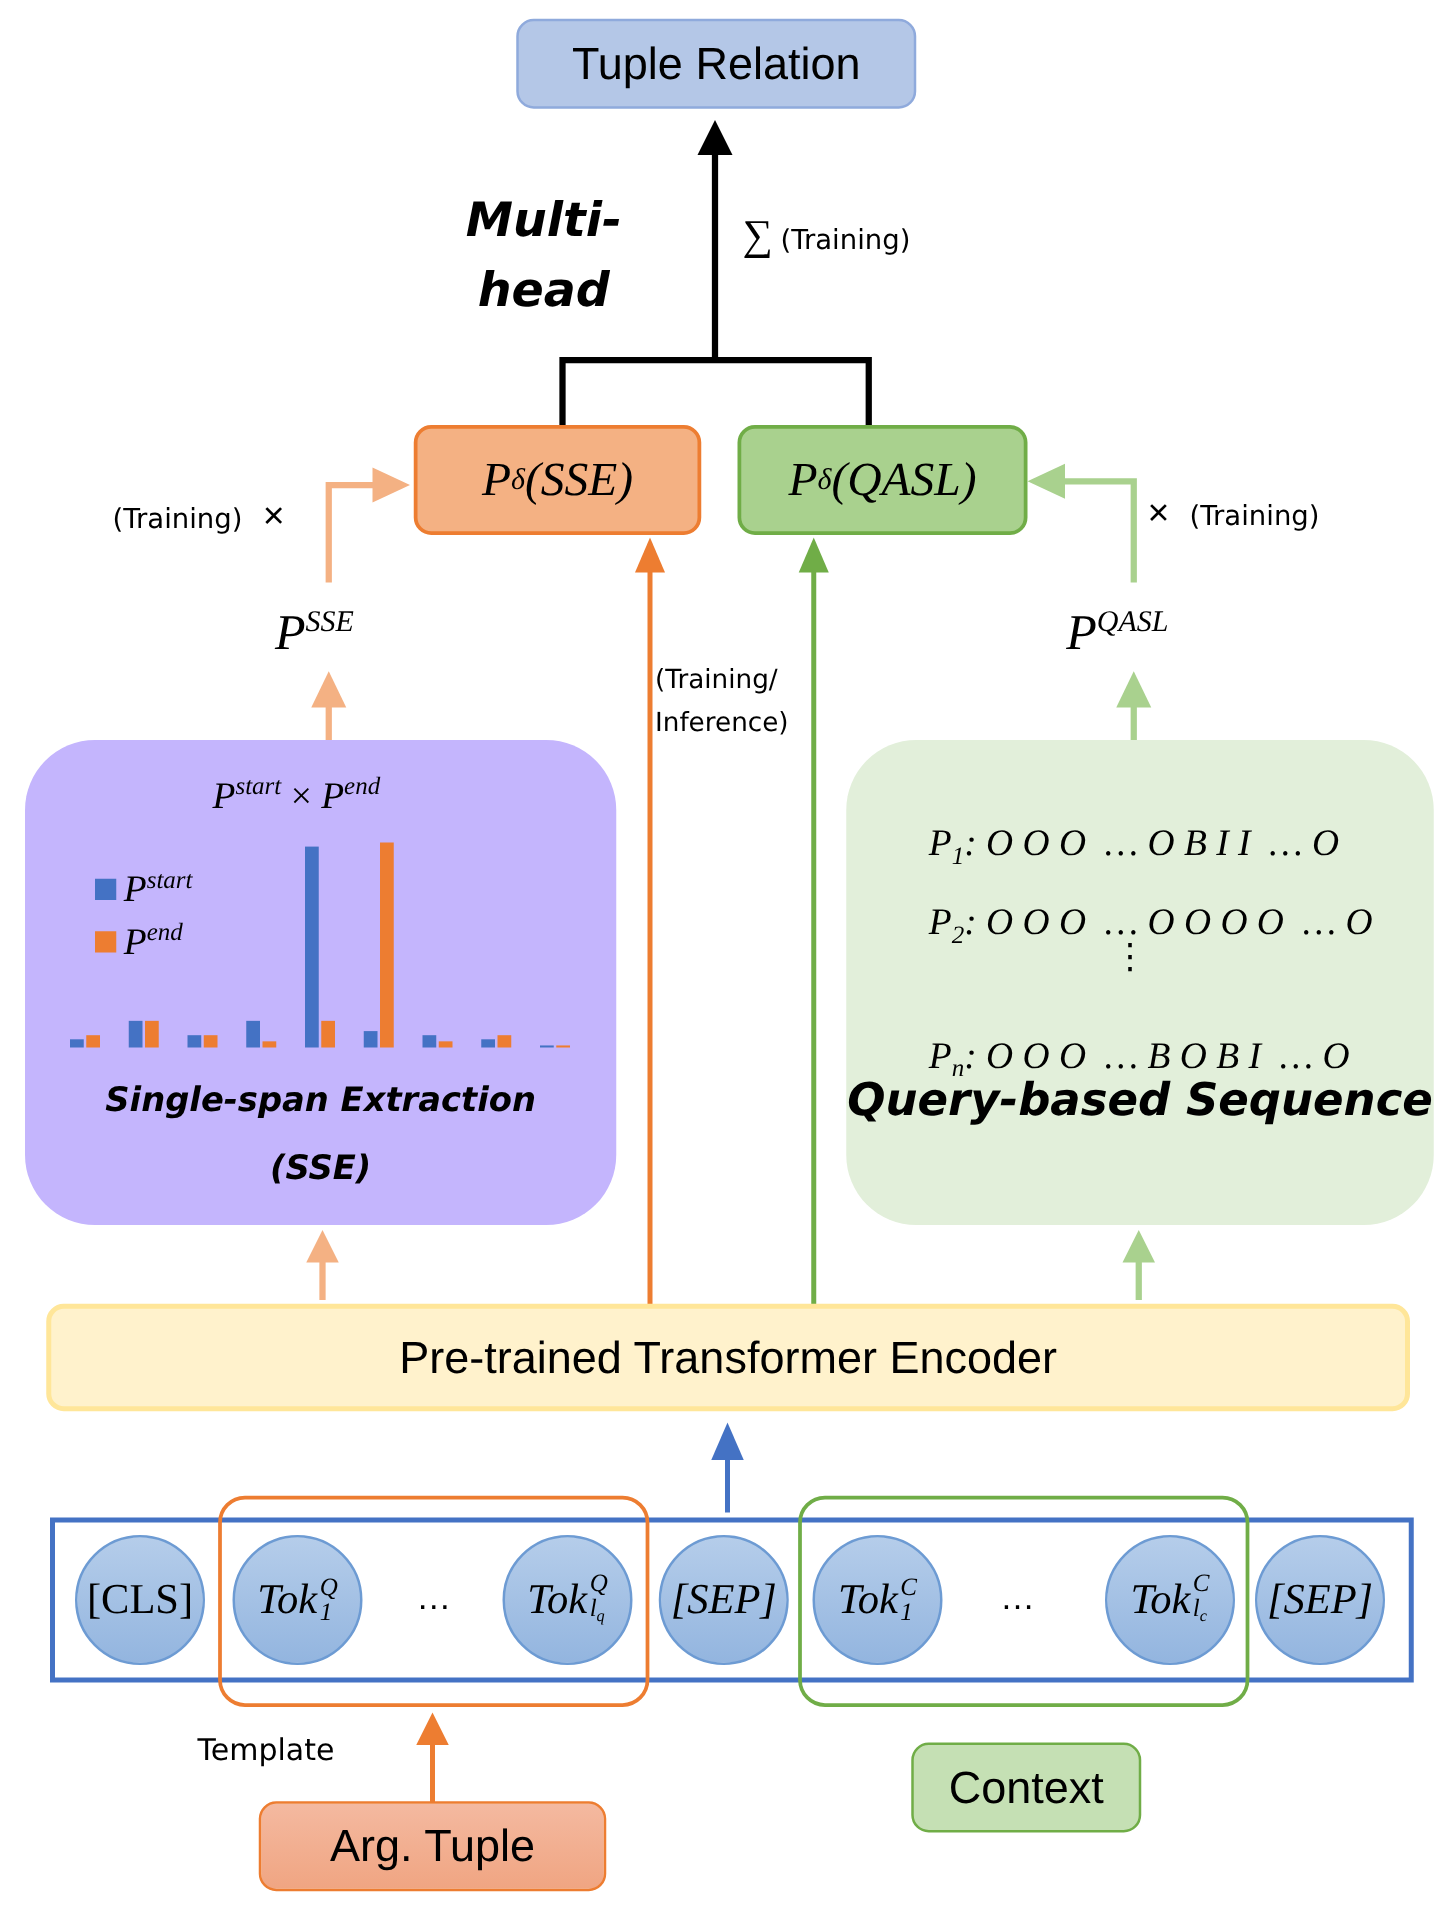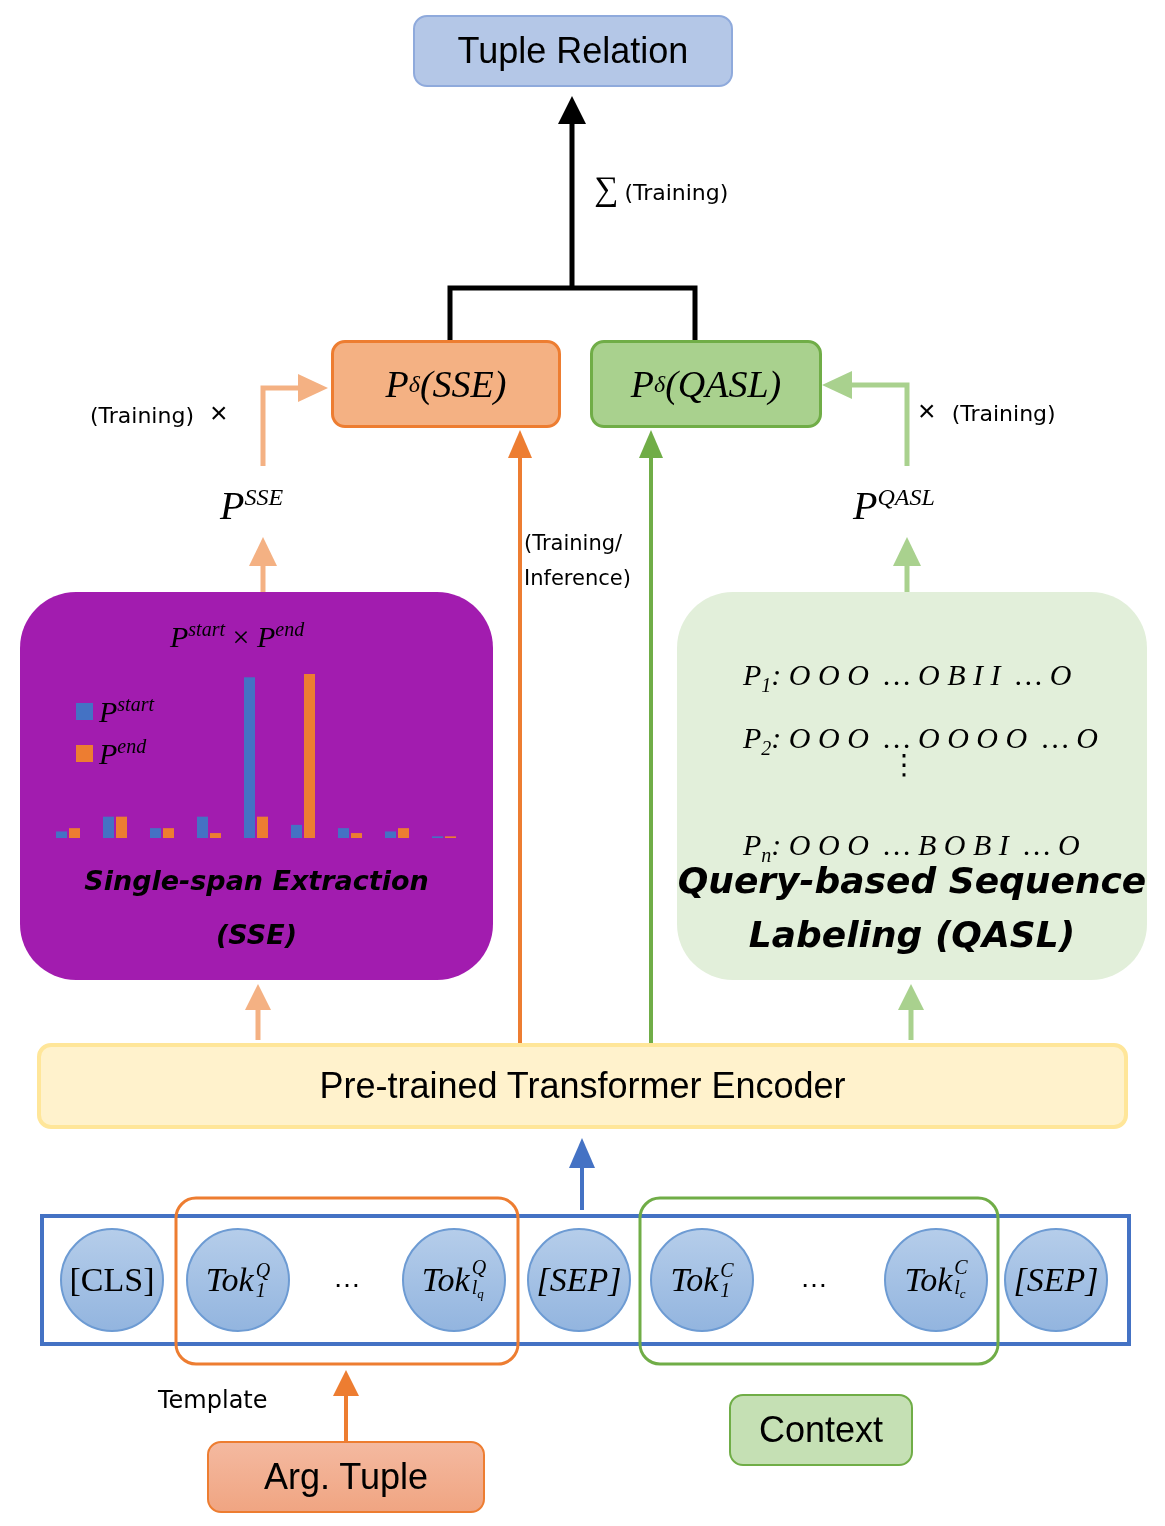--- a/index.html
+++ b/index.html
@@ -76,20 +76,21 @@
   <rect x="42" y="1216" width="1087" height="128" fill="none" stroke="#4472c4" stroke-width="4"></rect>
   <rect x="176" y="1198" width="342" height="166" rx="20" fill="none" stroke="#ed7d31" stroke-width="3"></rect>
   <rect x="640" y="1198" width="358" height="166" rx="20" fill="none" stroke="#70ad47" stroke-width="3"></rect>
 </svg>
 
 <div class="box" style="left:413px;top:15px;width:320px;height:72px;background:#b4c7e7;border:2px solid #8faadc;border-radius:14px;font-size:36px;">
   <span>Tuple Relation</span>
 </div>
 
 <div class="abs bold-i" style="left:320px;top:148px;width:230px;text-align:center;font-size:38px;line-height:56px;">
+  <div>Multi-head</div>
 </div>
 <div class="abs" style="left:594px;top:170px;font-size:22px;">
   <span class="serif" style="font-size:34px;">∑</span>
   <span class="sans-i">(Training)</span>
 </div>
 
 <div class="box serif-i" style="left:331px;top:340px;width:230px;height:88px;background:#f4b183;border:3px solid #ed7d31;border-radius:14px;font-size:38px;">
   <span>P</span>
     <sup style="font-size:24px;">δ</sup>
     <span class="serif-i">(SSE)</span>
@@ -113,21 +114,21 @@
   <div>Inference)</div>
 </div>
 
 <div class="abs serif-i" style="left:220px;top:482px;font-size:40px;">
   <span>P</span><sup style="font-size:24px;">SSE</sup>
 </div>
 <div class="abs serif-i" style="left:853px;top:482px;font-size:40px;">
   <span>P</span><sup style="font-size:24px;">QASL</sup>
 </div>
 
-<div class="abs" style="left:20px;top:592px;width:473px;height:388px;background:#a21caf;border-radius:56px;">
+<div class="abs" style="left:20px;top:592px;width:473px;height:388px;background:#c4b5fd;border-radius:56px;">
   <div class="abs serif-i" style="left:150px;top:26px;font-size:30px;">
     <span>P</span><sup style="font-size:20px;">start</sup>
     <span class="serif" style="font-style:normal;">×</span>
     <span>P</span><sup style="font-size:20px;">end</sup>
   </div>
 
   <svg id="mini-chart" class="abs" style="left:20px;top:60px;" width="440" height="192">
       <rect x="16" y="179.44" width="11" height="6.5600000000000005" fill="#4472c4"></rect>
       <rect x="29" y="176.16" width="11" height="9.84" fill="#ed7d31"></rect>
       <rect x="63" y="164.68" width="11" height="21.32" fill="#4472c4"></rect>
@@ -170,21 +171,20 @@
 </div>
 <div class="qasl-line serif-i" style="top:687px;">
   <span>P</span><sub>2</sub><span>: O O O  … O O O O  … O</span>
 </div>
 <div class="abs serif" style="left:890px;top:748px;font-size:28px;">⋮</div>
 <div class="qasl-line serif-i" style="top:794px;">
   <span>P</span><sub>n</sub><span>: O O O  … B O B I  … O</span>
 </div>
 <div class="abs bold-i" style="left:677px;top:854px;width:470px;text-align:center;font-size:36px;line-height:54px;">
   <div>Query-based Sequence</div>
-  <div>Labeling (QASL)</div>
 </div>
 
 <div class="box" style="left:37px;top:1043px;width:1091px;height:86px;background:#fff2cc;border:4px solid #ffe699;border-radius:14px;font-size:36px;">
   <span>Pre-trained Transformer Encoder</span>
 </div>
 
 <div class="token serif-i" style="left:60px;top:1228px;font-style:normal;">
   <span class="serif">[CLS]</span>
 </div>
 <div class="token serif-i" style="left:186px;top:1228px;">

